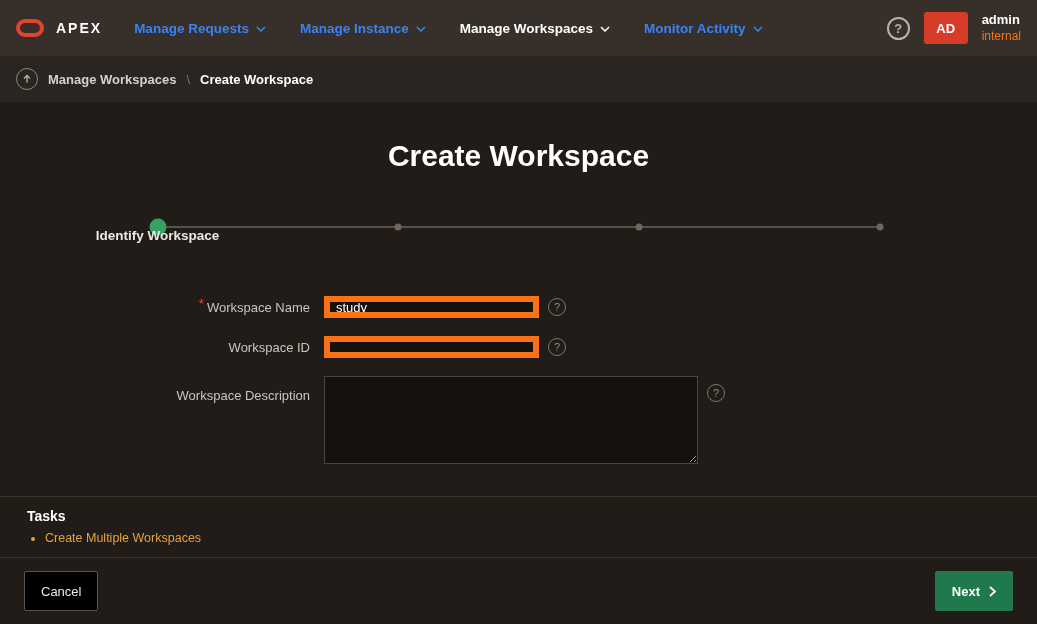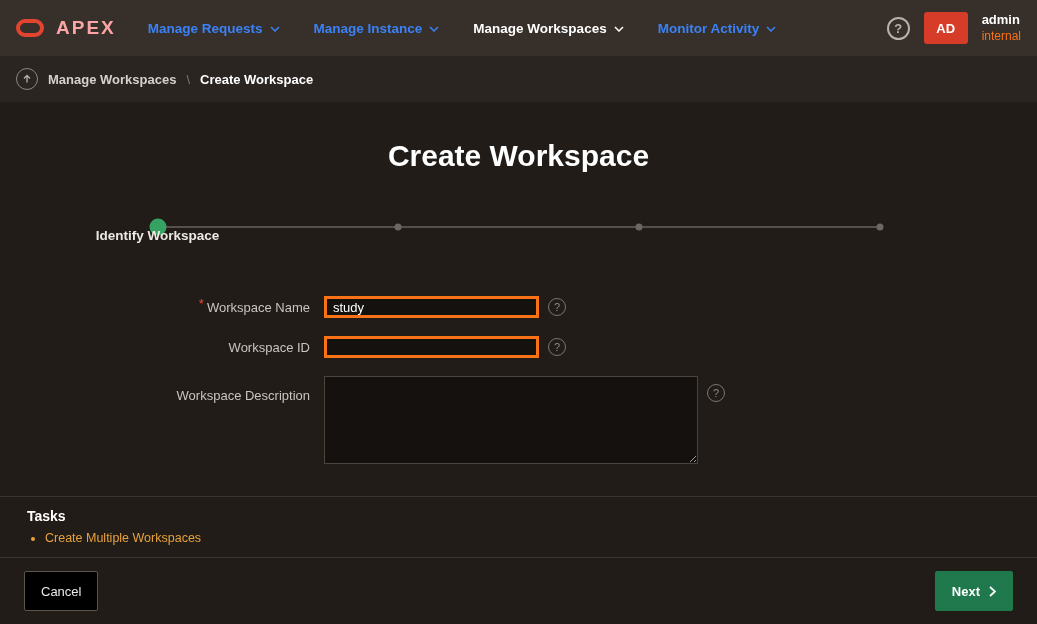--- a/index.html
+++ b/index.html
@@ -9,21 +9,21 @@
     background:#211c18; color:#e8e4df;
     font-family:"Liberation Sans", sans-serif;
     display:flex; flex-direction:column;
   }
   a { text-decoration:none; }
 
   
   .topbar { height:56px; background:#362f2a; display:flex; align-items:center; padding:0 16px; flex:0 0 auto; }
   .brand { display:flex; align-items:center; gap:12px; cursor:pointer; }
   .o-logo { width:28px; height:18px; border:4px solid #e2442f; border-radius:9px; display:inline-block; }
-  .brand-text { font-weight:bold; font-size:19px; letter-spacing:2px; color:#fca5a5; }
+  .brand-text { font-weight:bold; font-size:14px; letter-spacing:2px; color:#ffffff; }
   .mainnav { display:flex; margin-left:32px; gap:34px; align-items:center; }
   .nav-item { display:flex; align-items:center; gap:7px; font-size:13.5px; color:#3b82f6; cursor:pointer;font-weight:bold; }
   .nav-item.active { color:#ffffff; font-weight:bold; }
   .chev { flex:0 0 auto; margin-top:1px; }
   .user-area { margin-left:auto; display:flex; align-items:center; gap:14px; }
   .help-circle { width:23px; height:23px; border:2px solid #b8b2ab; border-radius:50%; color:#b8b2ab;
     font-size:13px; font-weight:bold; display:flex; align-items:center; justify-content:center; cursor:pointer; }
   .avatar { width:44px; height:32px; background:#d63c28; color:#fff; border-radius:3px; font-weight:bold;
     font-size:13px; display:flex; align-items:center; justify-content:center; cursor:pointer; }
   .user-meta { display:flex; flex-direction:column; line-height:1.25; cursor:pointer; }
@@ -48,21 +48,21 @@
   .dot.current { width:17px; height:17px; background:#35a263; }
   .step-label { position:absolute; top:10px; left:0; transform:translateX(-50%); white-space:nowrap;
     font-weight:bold; font-size:13.5px; color:#ece8e3; }
 
   .ws-form { margin-top:26px; }
   .frow { display:flex; align-items:center; margin-bottom:18px; }
   .frow.top { align-items:flex-start; margin-bottom:0; }
   .flabel { width:310px; flex:0 0 auto; text-align:right; margin-right:14px; font-size:13px; color:#c9c4be; }
   .frow.top .flabel { padding-top:12px; }
   .req { color:#e8492f; margin-right:3px; display:inline-block; transform:translateY(-4px); font-size:13px; }
-  .ftext { width:215px; height:22px; background:#15110e; border:3px solid #f97316; color:#ffffff;
+  .ftext { width:215px; height:22px; background:#15110e; border:6px solid #f97316; color:#ffffff;
     font-size:13px; padding:0 6px; font-family:inherit; }
   .farea { width:374px; height:88px; background:#15110e; border:1px solid #4a443d; color:#ffffff;
     font-size:13px; padding:4px 6px; font-family:inherit; resize:both; }
   .fhelp { width:18px; height:18px; flex:0 0 auto; border:1px solid #7b756e; border-radius:50%; color:#8f8981;
     font-size:11px; display:flex; align-items:center; justify-content:center; margin-left:9px; cursor:pointer; }
   .frow.top .fhelp { margin-top:8px; }
 
   
   .tasks { border-top:1px solid #3b342d; padding:11px 27px 12px; flex:0 0 auto; }
   .tasks-heading { font-size:14px; margin:0; color:#ffffff; font-weight:bold; }

